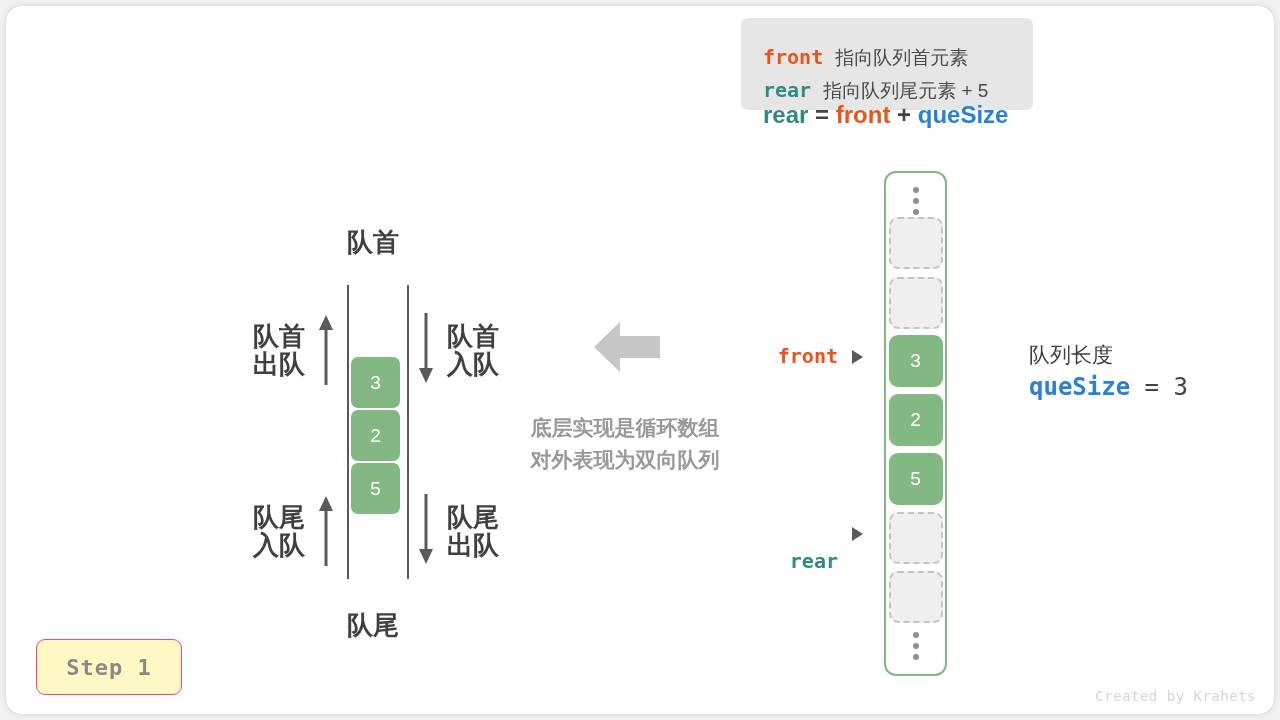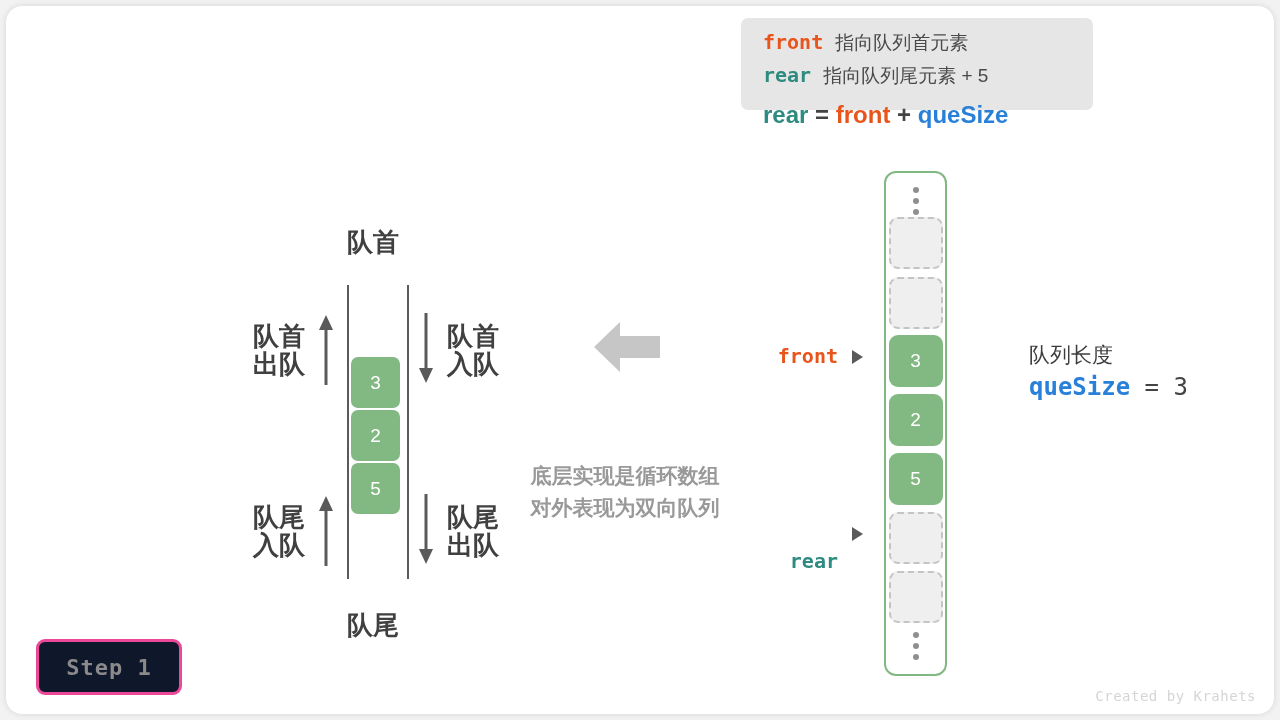--- a/index.html
+++ b/index.html
@@ -22,24 +22,24 @@
     width: 1268px; height: 708px;
     background: #ffffff;
     border-radius: 16px;
     box-shadow: 0 0 6px rgba(0,0,0,0.12);
   }
 
   
   .legend-box {
     position: absolute;
     left: 741px; top: 18px;
-    width: 352px; height: 92px;
+    width: 292px; height: 92px;
     background: #e6e6e6;
     border-radius: 7px;
-    padding: 8px 0 0 22px;
+    padding: 23px 0 0 22px;
   }
   .legend-line {
     font-family: "DejaVu Sans Mono", "Liberation Mono", monospace;
     font-size: 20px;
     line-height: 33px;
     white-space: nowrap;
     color: #4a4a4a;
   }
   .legend-line .kw { font-weight: bold; }
   .legend-line .cn {
@@ -123,21 +123,20 @@
   #center-note {
     position: absolute;
     left: 503px; top: 412px;
     width: 244px;
     text-align: center;
     font-family: "Liberation Sans", "DejaVu Sans", sans-serif;
     font-size: 21px;
     font-weight: bold;
     color: #999999;
     line-height: 32px;
-    margin-top: 48px;
   }
 
   
   #array-column {
     position: absolute;
     left: 884px; top: 171px;
     width: 63px; height: 505px;
     border: 2px solid #82b882;
     border-radius: 12px;
     background: #ffffff;
@@ -220,22 +219,22 @@
     line-height: 34px;
     color: #444444;
   }
   #size-formula .kw { font-weight: bold; }
 
   
   #step-badge {
     position: absolute;
     left: 36px; top: 639px;
     width: 146px; height: 56px;
-    background: #0f172a;
-    border: 3px solid #ec4899;
+    background: #fef9c3;
+    border: 1px solid #ec4899;
     border-radius: 9px;
     display: flex;
     align-items: center;
     justify-content: center;
     font-family: "DejaVu Sans Mono", "Liberation Mono", monospace;
     font-size: 22px;
     font-weight: bold;
     color: #8a8a8a;
     letter-spacing: 1px;
   }

